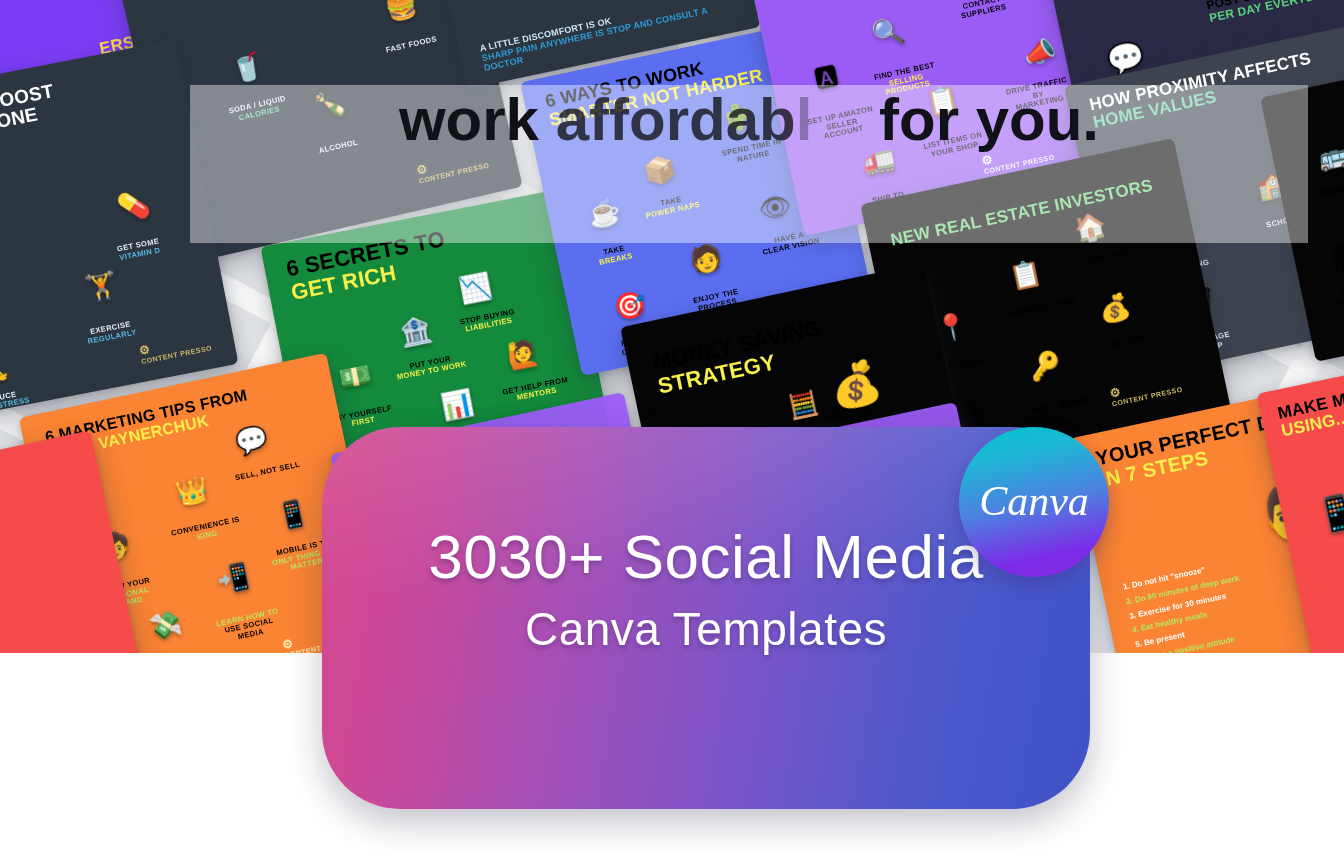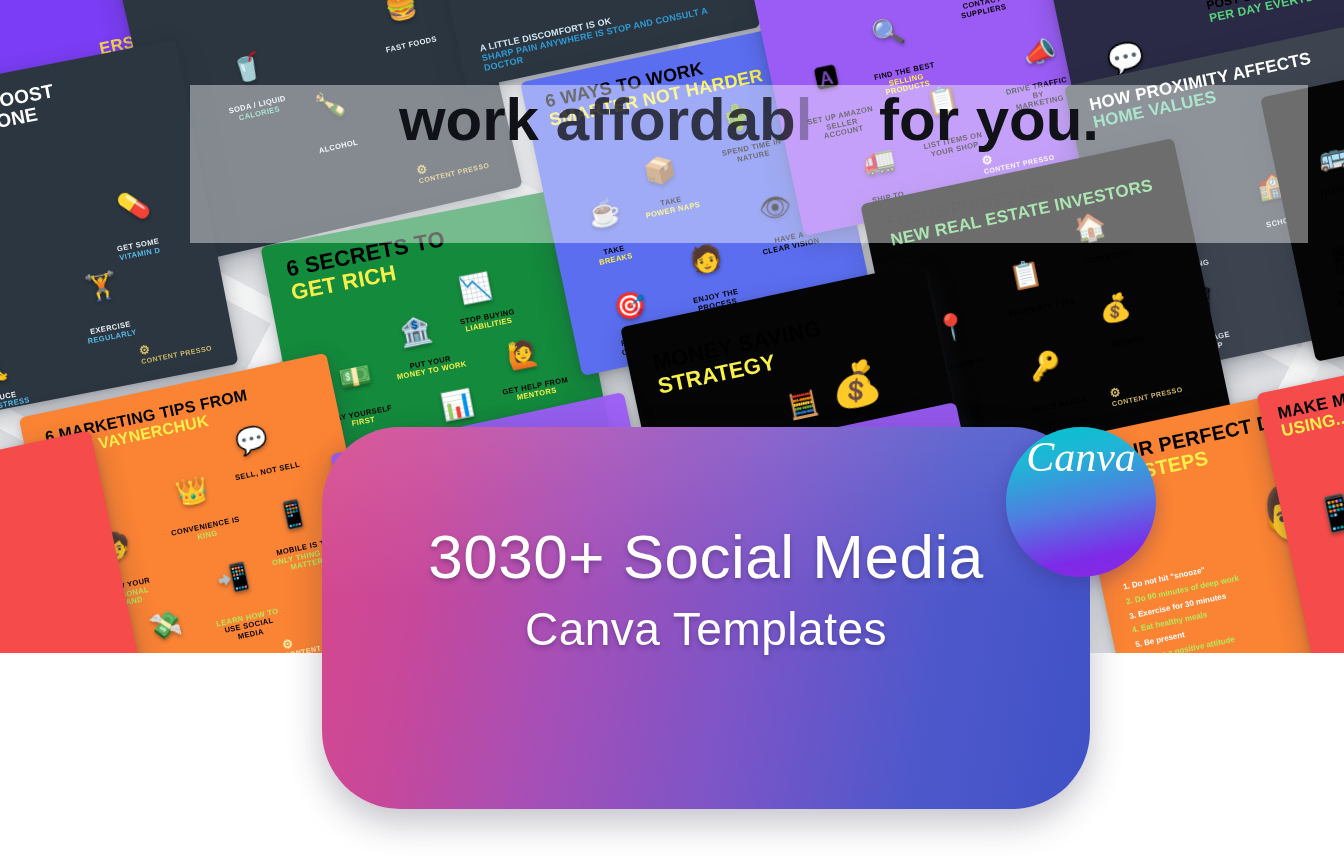--- a/index.html
+++ b/index.html
@@ -70,25 +70,25 @@
     box-shadow:0 14px 34px rgba(40,40,70,.28);
     overflow:hidden; }
   #canva-card:after{ content:""; position:absolute; inset:0;
     background:linear-gradient(180deg,rgba(255,255,255,.10),rgba(255,255,255,0) 45%); }
   #cc-text { position:absolute; left:0; right:0; top:94px; text-align:center;
     z-index:3; color:#ffffff; font-weight:400; letter-spacing:.5px;
     text-shadow:0 3px 5px rgba(30,20,60,.30); }
   #cc-l1 { display:block; font-size:62px; line-height:72px; }
   #cc-l2 { display:block; font-size:46px; line-height:72px; }
 
-  #canva-logo { position:absolute; left:1006px; top:427px; width:150px; height:150px;
+  #canva-logo { position:absolute; left:959px; top:427px; width:150px; height:150px;
     border-radius:50%; z-index:22;
     background:linear-gradient(168deg,#00c4cc 0%,#1fb6d6 22%,#4f7ee0 52%,#7d2ae8 82%,#8b2ae0 100%);
     box-shadow:0 7px 18px rgba(50,30,110,.30);
-    display:flex; align-items:flex-start; justify-content:center; }
+    display:flex; align-items:center; justify-content:center; }
   #canva-logo svg { display:block; }
 </style>
 </head>
 <body>
 
 <div id="stage">
 
   <div id="hero">
 
     <div class="card violet" style="left:-92px;top:-70px;width:236px;height:156px;transform:rotate(-12deg);">

